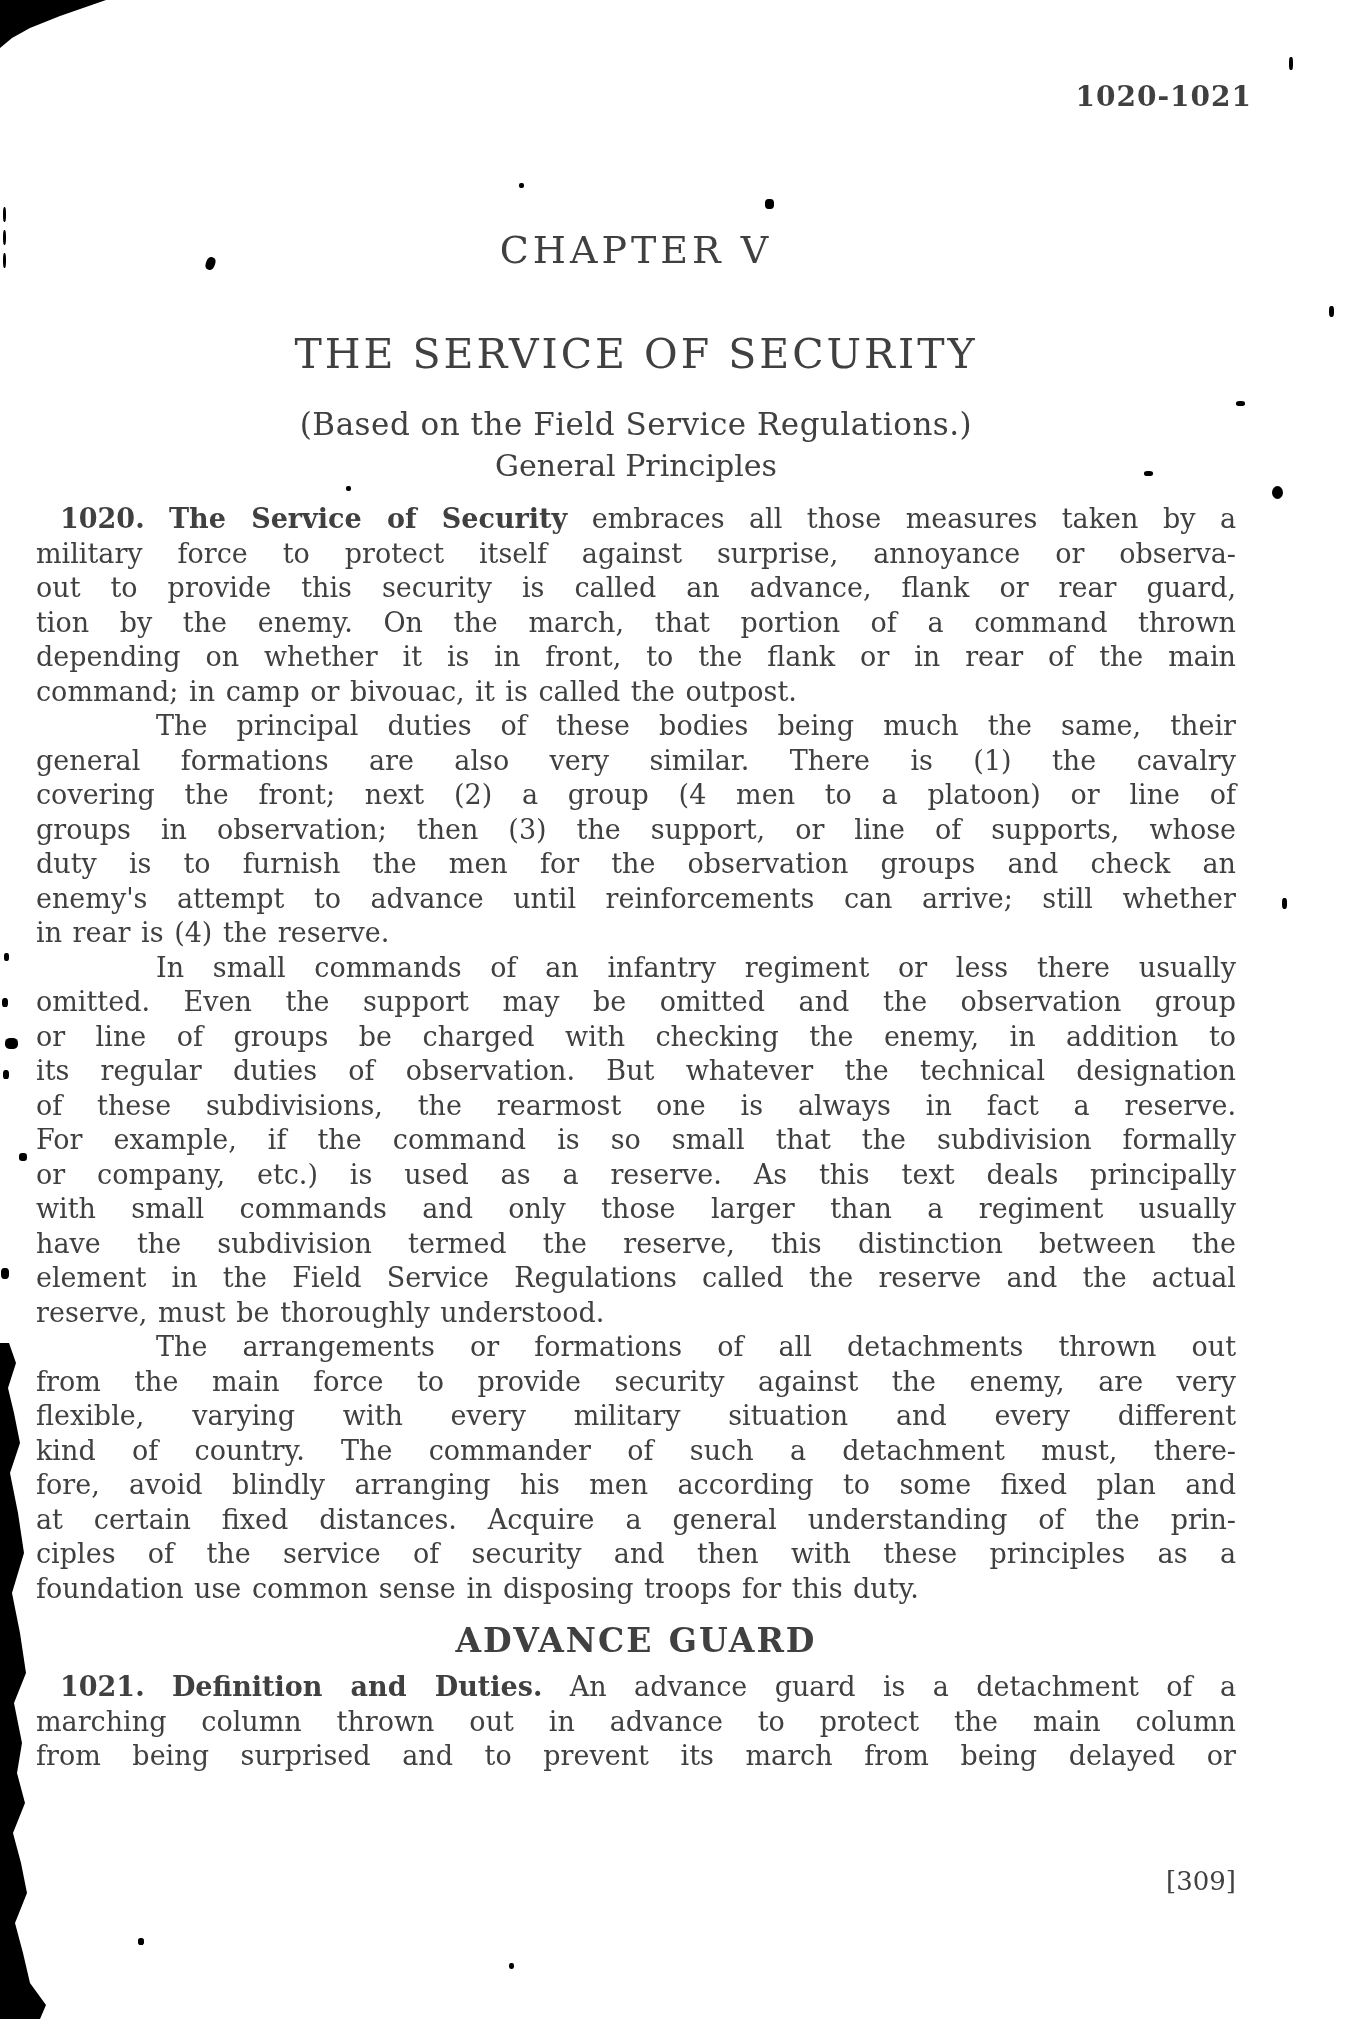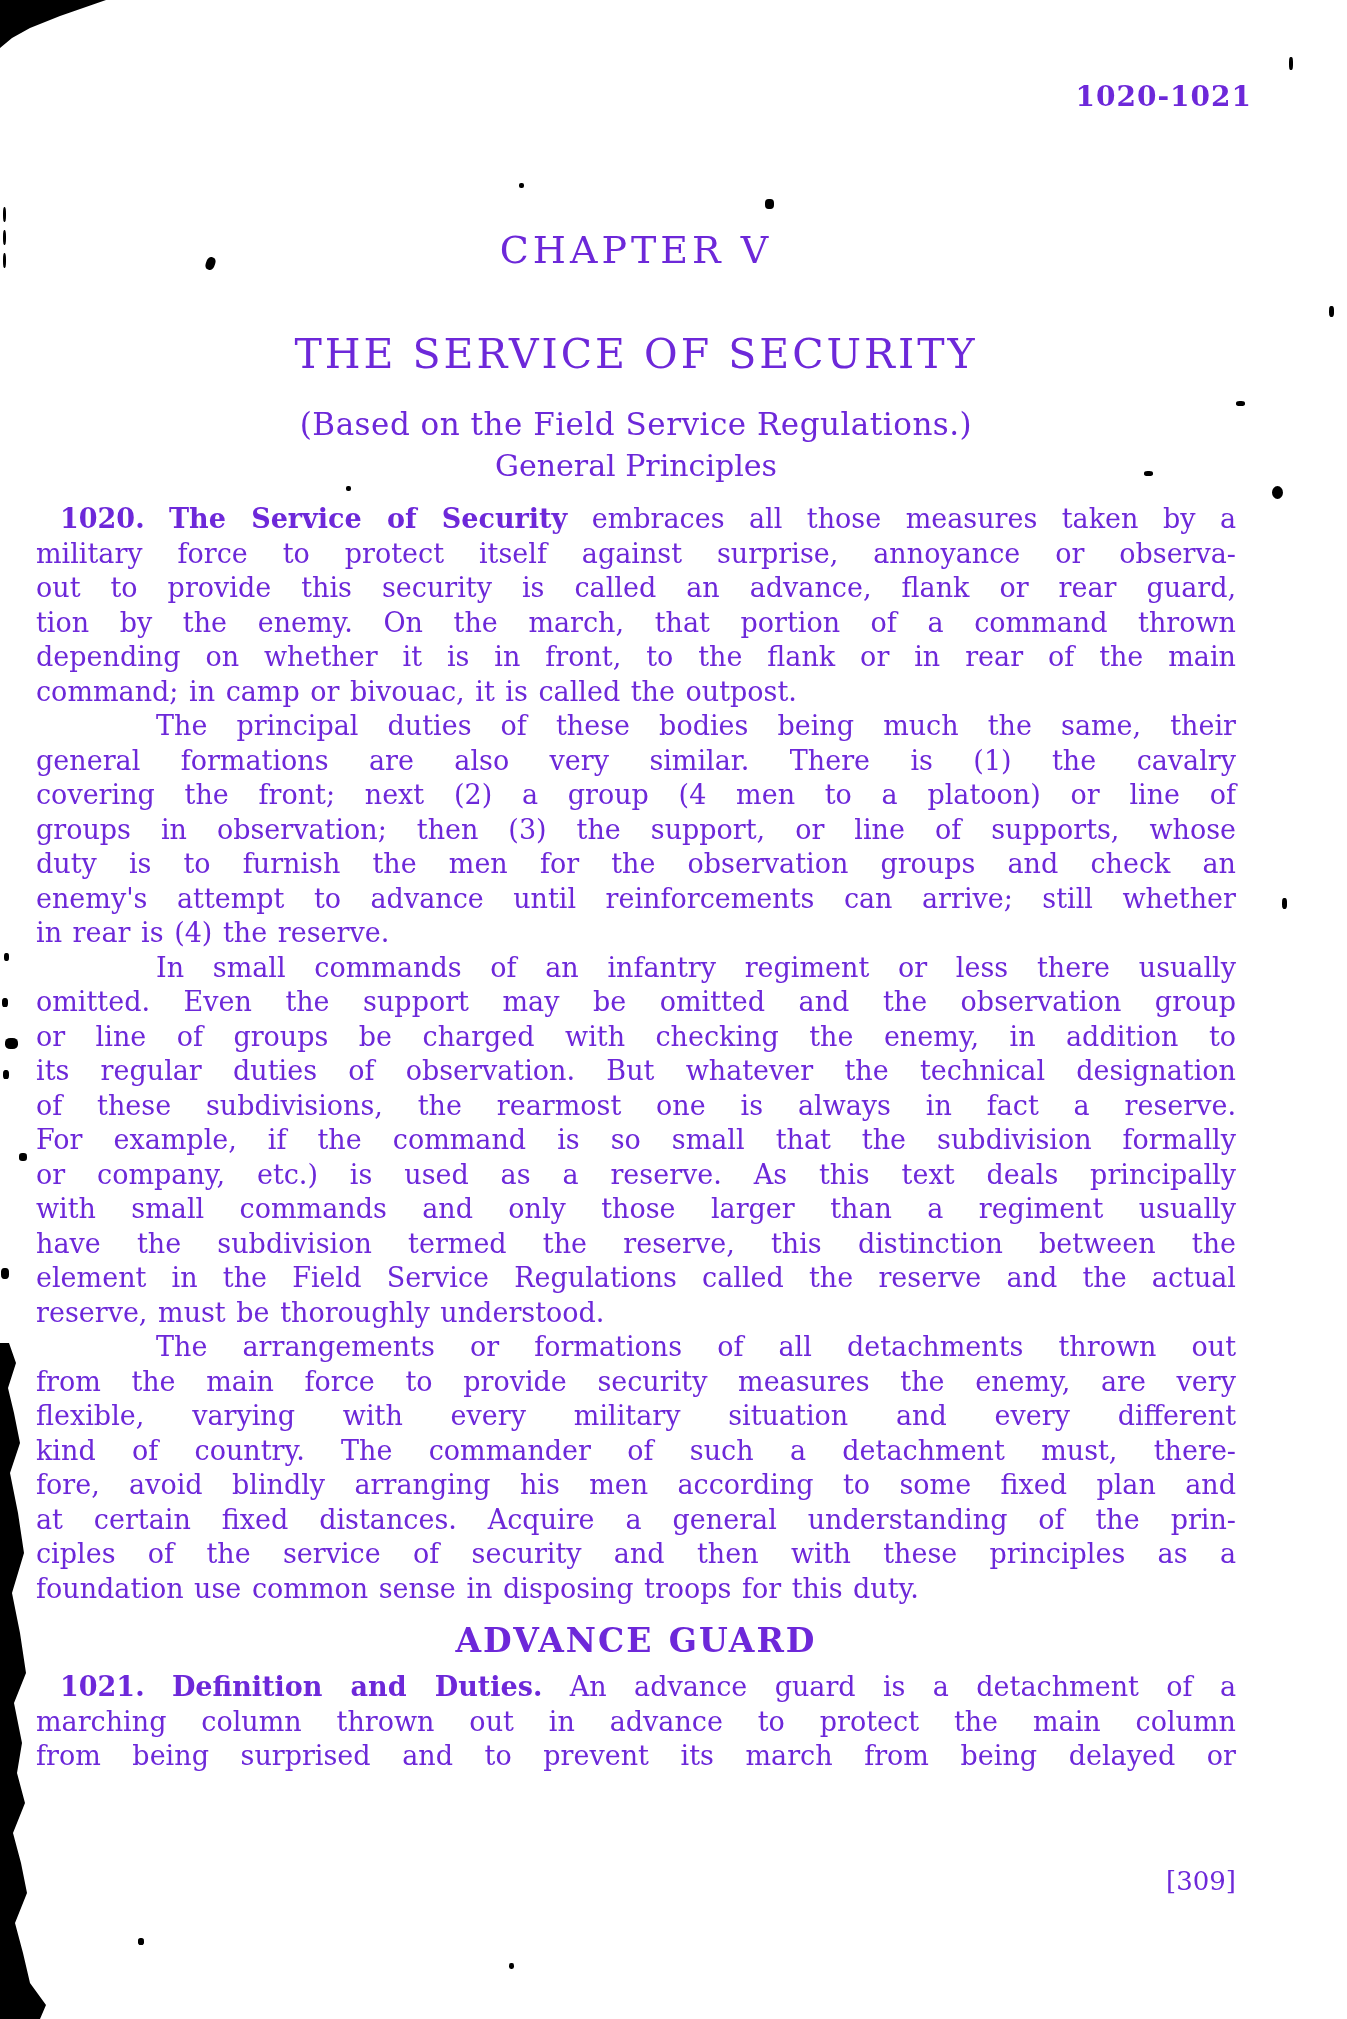--- a/index.html
+++ b/index.html
@@ -1,21 +1,21 @@
 <!DOCTYPE html>
 <html><head>
 <meta charset="utf-8">
 <style>
   html, body { margin: 0; padding: 0; background: #888; }
   .page {
     position: relative;
     width: 1347px;
     height: 2019px;
     background: #ffffff;
-    color: #6d28d9;
+    color: #404040;
     font-family: "DejaVu Serif", serif;
     overflow: hidden;
   }
   .abs { position: absolute; }
   
   .page-ref {
     top: 80px; left: 852px; width: 400px;
     text-align: right;
     font-weight: bold; font-size: 28px;
     letter-spacing: 1px;
@@ -130,21 +130,21 @@
       <div class="jline">For example, if the command is so small that the subdivision formally</div>
       <div class="jline">or company, etc.) is used as a reserve. As this text deals principally</div>
       <div class="jline">with small commands and only those larger than a regiment usually</div>
       <div class="jline">have the subdivision termed the reserve, this distinction between the</div>
       <div class="jline">element in the Field Service Regulations called the reserve and the actual</div>
       <div class="jline last">reserve, must be thoroughly understood.</div>
     </div>
 
     <div>
       <div class="jline indent-par">The arrangements or formations of all detachments thrown out</div>
-      <div class="jline">from the main force to provide security measures the enemy, are very</div>
+      <div class="jline">from the main force to provide security against the enemy, are very</div>
       <div class="jline">flexible, varying with every military situation and every different</div>
       <div class="jline">kind of country. The commander of such a detachment must, there-</div>
       <div class="jline">fore, avoid blindly arranging his men according to some fixed plan and</div>
       <div class="jline">at certain fixed distances. Acquire a general understanding of the prin-</div>
       <div class="jline">ciples of the service of security and then with these principles as a</div>
       <div class="jline last">foundation use common sense in disposing troops for this duty.</div>
     </div>
 
     <div class="advance-head">ADVANCE GUARD</div>
 

